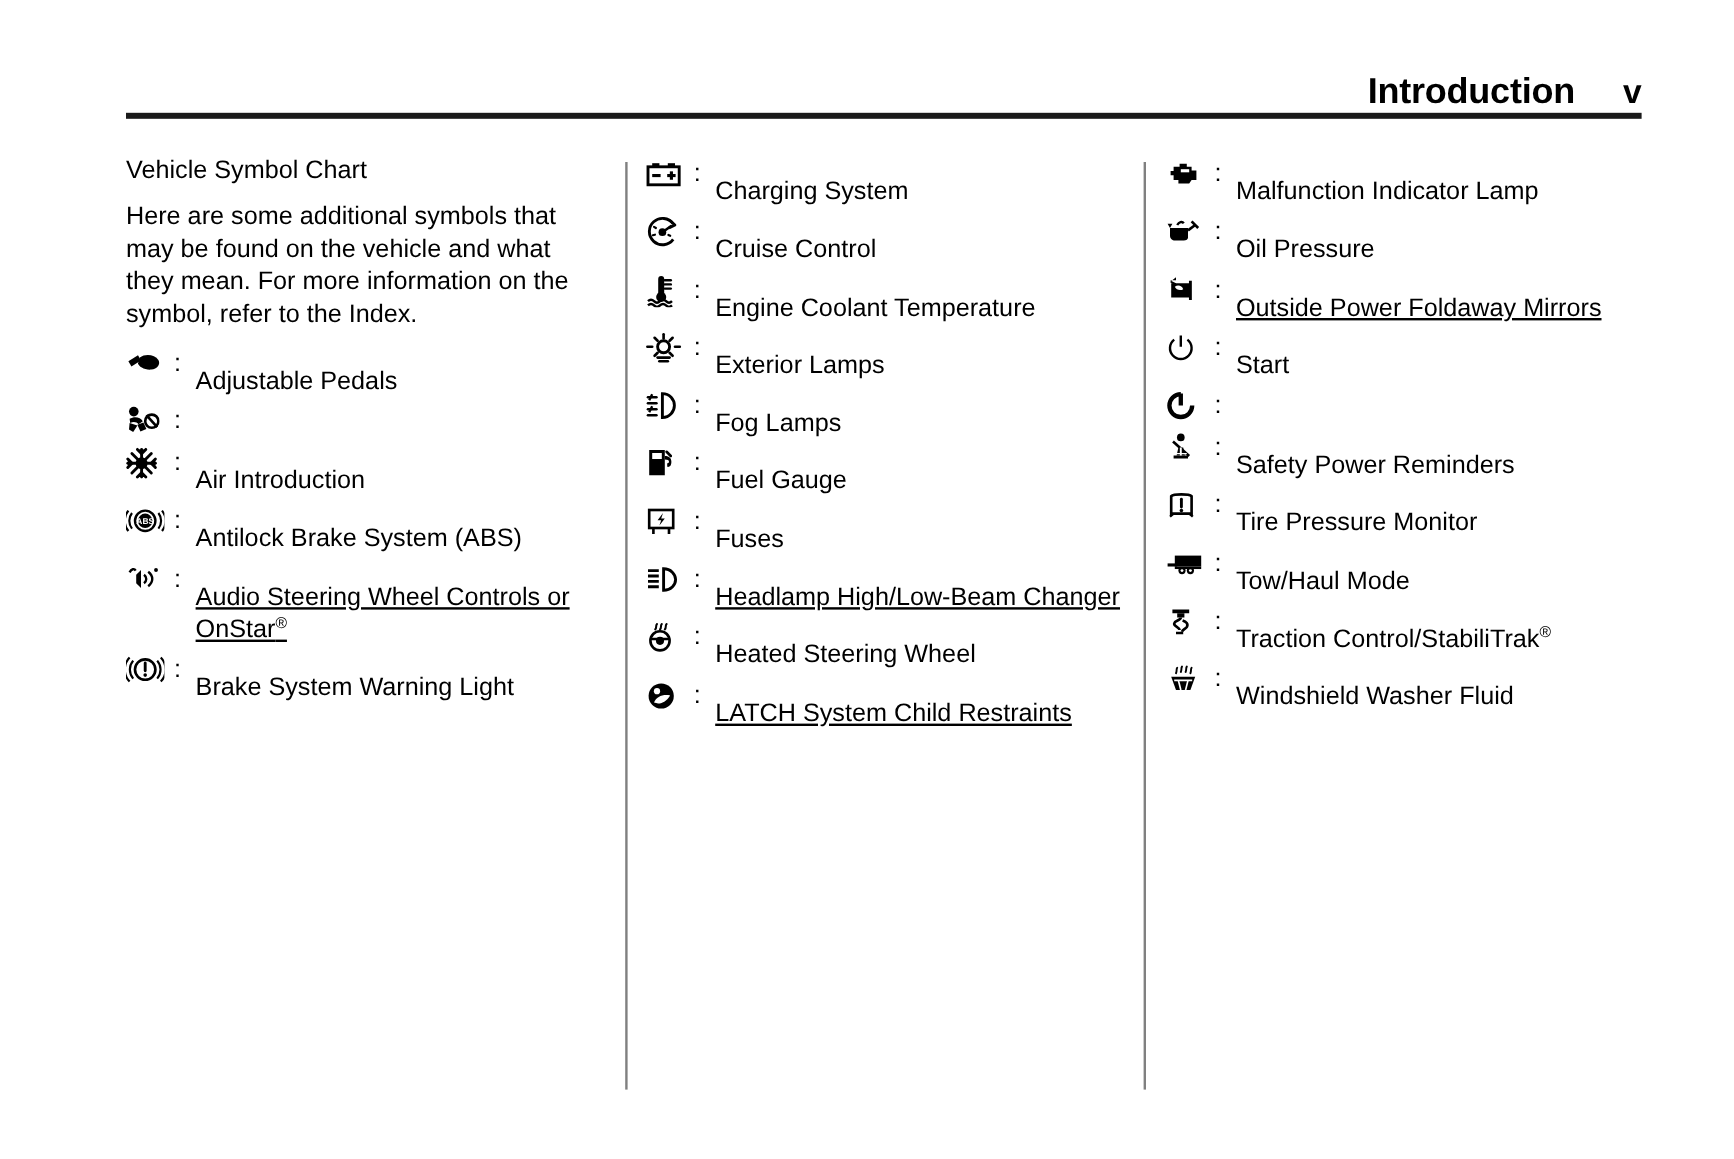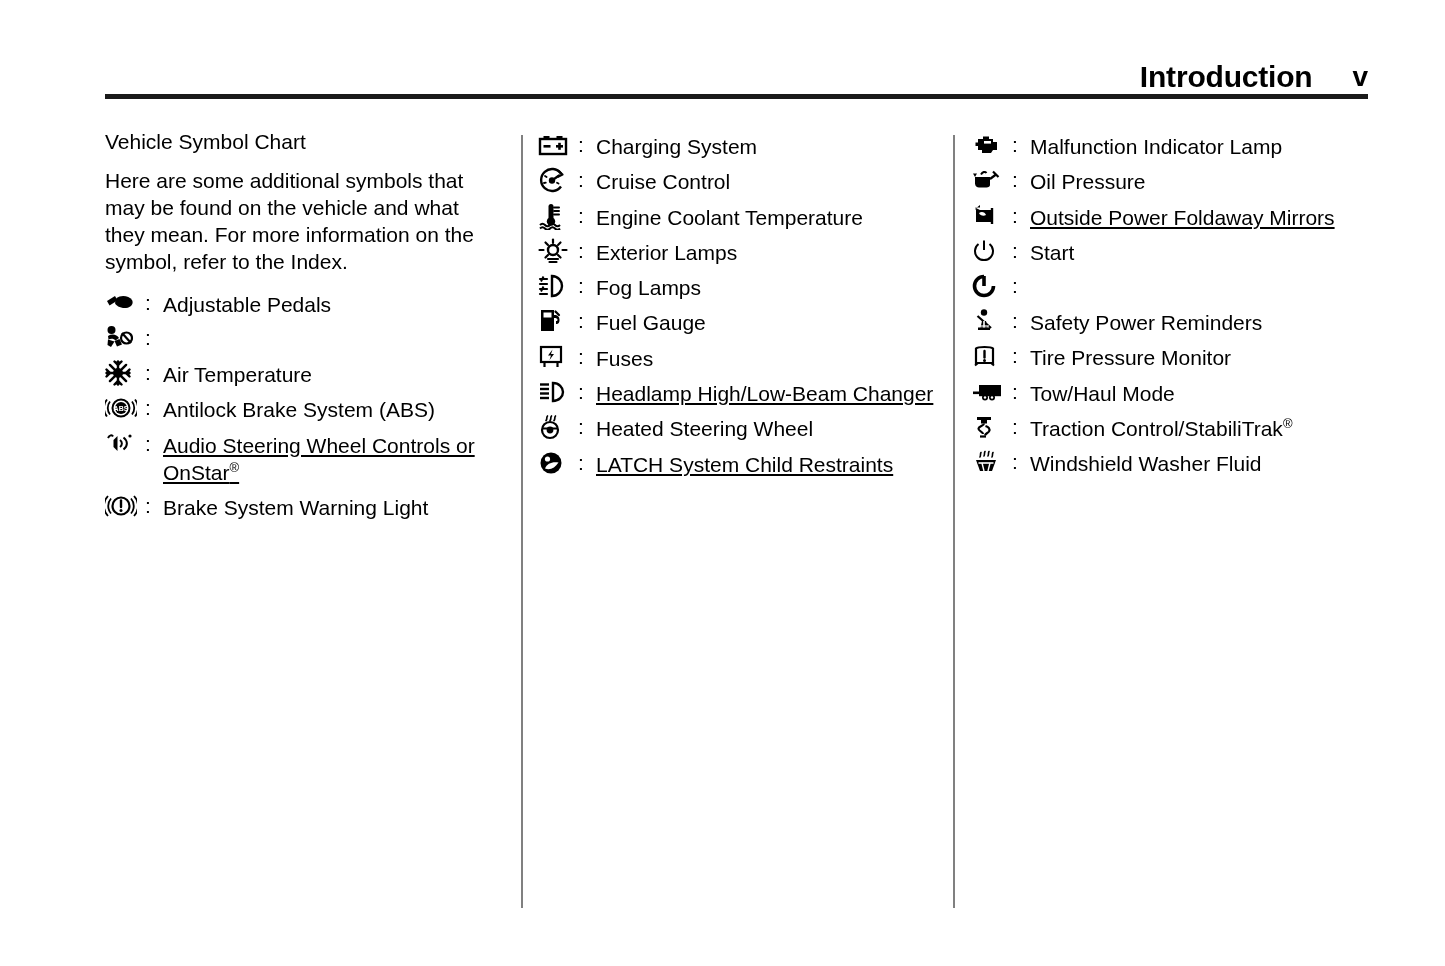--- a/index.html
+++ b/index.html
@@ -119,20 +119,21 @@
     width: 18px;
     text-align: center;
     font-size: 21px;
     line-height: 30px;
   }
   .sym-label {
     flex: 1 1 auto;
     padding-left: 6px;
     line-height: 1.3;
     padding-top: 3px;
+    margin-top: 13px;
   }
   .sym-label sup {
     font-size: 0.62em;
     vertical-align: super;
     line-height: 0;
   }
   
   .sym-row.wrap .sym-label {
     margin-left: -58px;
     padding-left: 64px;
@@ -196,21 +197,21 @@
                 <path d="M21.1 4.9 L4.9 21.1"></path>
               <path d="M9.5 1.5 L13 5 L16.5 1.5"></path>
               <path d="M9.5 24.5 L13 21 L16.5 24.5"></path>
               <path d="M1.5 9.5 L5 13 L1.5 16.5"></path>
               <path d="M24.5 9.5 L21 13 L24.5 16.5"></path>
             </g>
             <circle cx="13" cy="13" r="5" fill="#000"></circle>
           </svg>
         </span>
         <span class="sym-colon">:</span>
-        <span class="sym-label">Air Temperature</span>
+        <span class="sym-label">Air Introduction</span>
       </li>
 
       <li class="sym-row">
         <span class="sym-glyph">
           <svg width="32" height="26" viewBox="0 0 32 26">
             <circle cx="16" cy="13" r="8.5" fill="none" stroke="#000" stroke-width="2"></circle>
             <circle cx="16" cy="13" r="6" fill="#000"></circle>
             <text x="16" y="16" font-family="Liberation Sans, sans-serif" font-size="7" font-weight="bold" fill="#fff" text-anchor="middle">ABS</text>
             <path d="M5 6.5 A10.5 10.5 0 0 0 5 19.5" fill="none" stroke="#000" stroke-width="1.8"></path>
             <path d="M2 4.5 A13.5 13.5 0 0 0 2 21.5" fill="none" stroke="#000" stroke-width="1.8"></path>

